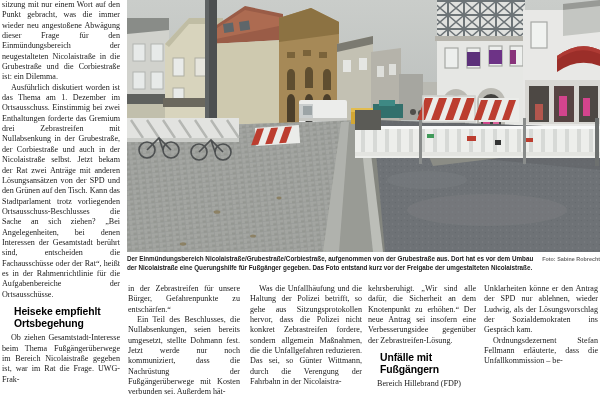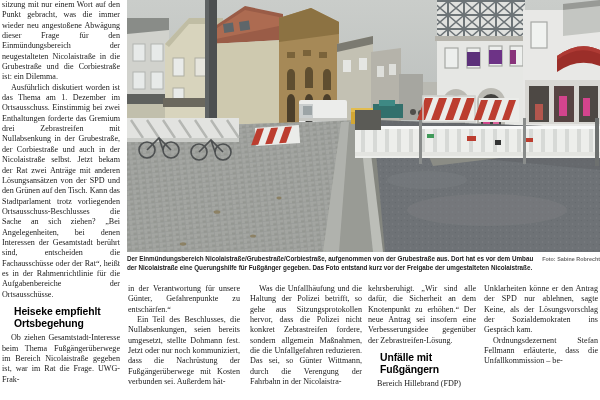--- a/index.html
+++ b/index.html
@@ -334,29 +334,29 @@
     <span>Der Einmündungsbereich Nicolaistraße/Grubestraße/Corbiestraße, aufgenommen von der Grubestraße aus. Dort hat es vor dem Umbau der Nicolaistraße eine Querungshilfe für Fußgänger gegeben. Das Foto entstand kurz vor der Freigabe der umgestalteten Nicolaistraße.</span>
   </div>
 
   <div class="col" style="left:2px; top:0px; width:118px; height:400px;">
       <p>sitzung mit nur einem Wort auf den Punkt gebracht, was die immer wieder neu angestoßene Abwägung dieser Frage für den Einmündungsbereich der neugestalteten Nicolaistraße in die Grubestraße und die Corbiestraße ist: ein Dilemma.</p>
       <p class="indent">Ausführlich diskutiert worden ist das Thema am 1. Dezember im Ortsausschuss. Einstimmig bei zwei Enthaltungen forderte das Gremium drei Zebrastreifen mit Nullabsenkung in der Grubestraße, der Corbiestraße und auch in der Nicolaistraße selbst. Jetzt bekam der Rat zwei Anträge mit anderen Lösungsansätzen von der SPD und den Grünen auf den Tisch. Kann das Stadtparlament trotz vorliegenden Ortsausschuss-Beschlusses die Sache an sich ziehen? „Bei Angelegenheiten, bei denen Interessen der Gesamtstadt berührt sind, entscheiden die Fachausschüsse oder der Rat“, heißt es in der Rahmenrichtlinie für die Aufgabenbereiche der Ortsausschüsse.</p>
       <h2 class="sub">Heiseke empfiehlt Ortsbegehung</h2>
       <p class="indent">Ob ziehen Gesamtstadt-Interesse beim Thema Fußgängerüberwege im Bereich Nicolaistraße gegeben ist, war im Rat die Frage. UWG-Frak-</p>
     </div>
   <div class="col" style="left:128px; top:284px; width:112px; height:116px;">
-      <p>in der Verantwortung für unsere Günter, Gefahrenpunkte zu entschärfen.“</p>
-      <p class="indent">Ein Teil des Beschlusses, die Nullabsenkungen, seien bereits umgesetzt, stellte Dohmann fest. Jetzt oder nur noch kommuniziert, dass die Nachrüstung der Fußgängerüberwege mit Kosten verbunden sei. Außerdem hät-</p>
+      <p>in der Zebrastreifen für unsere Bürger, Gefahrenpunkte zu entschärfen.“</p>
+      <p class="indent">Ein Teil des Beschlusses, die Nullabsenkungen, seien bereits umgesetzt, stellte Dohmann fest. Jetzt werde nur noch kommuniziert, dass die Nachrüstung der Fußgängerüberwege mit Kosten verbunden sei. Außerdem hät-</p>
     </div>
   <div class="col" style="left:250px; top:284px; width:112px; height:116px;">
       <p class="indent">Was die Unfallhäufung und die Haltung der Polizei betrifft, so gehe aus Sitzungsprotokollen hervor, dass die Polizei nicht konkret Zebrastreifen fordere, sondern allgemein Maßnahmen, die die Unfallgefahren reduzieren. Das sei, so Günter Wittmann, durch die Verengung der Fahrbahn in der Nicolaistra-</p>
     </div>
   <div class="col" style="left:368px; top:284px; width:108px; height:116px;">
       <p>kehrsberuhigt. „Wir sind alle dafür, die Sicherheit an dem Knotenpunkt zu erhöhen.“ Der neue Antrag sei insofern eine Verbesserungsidee gegenüber der Zebrastreifen-Lösung.</p>
       <h2 class="sub">Unfälle mit Fußgängern</h2>
       <p class="indent">Bereich Hillebrand (FDP)</p>
     </div>
   <div class="col" style="left:484px; top:284px; width:114px; height:116px;">
-      <p>Unklarheiten könne er den Antrag der SPD nur ablehnen, sagte Keine, als der Lösungsvorschlag der Sozialdemokraten ins Gespräch kam.</p>
+      <p>Unklarheiten könne er den Antrag der SPD nur ablehnen, wieder Ludwig, als der Lösungsvorschlag der Sozialdemokraten ins Gespräch kam.</p>
       <p class="indent">Ordnungsdezernent Stefan Fellmann erläuterte, dass die Unfallkommission – be-</p>
     </div>
 
 </div>
 
 </body></html>

